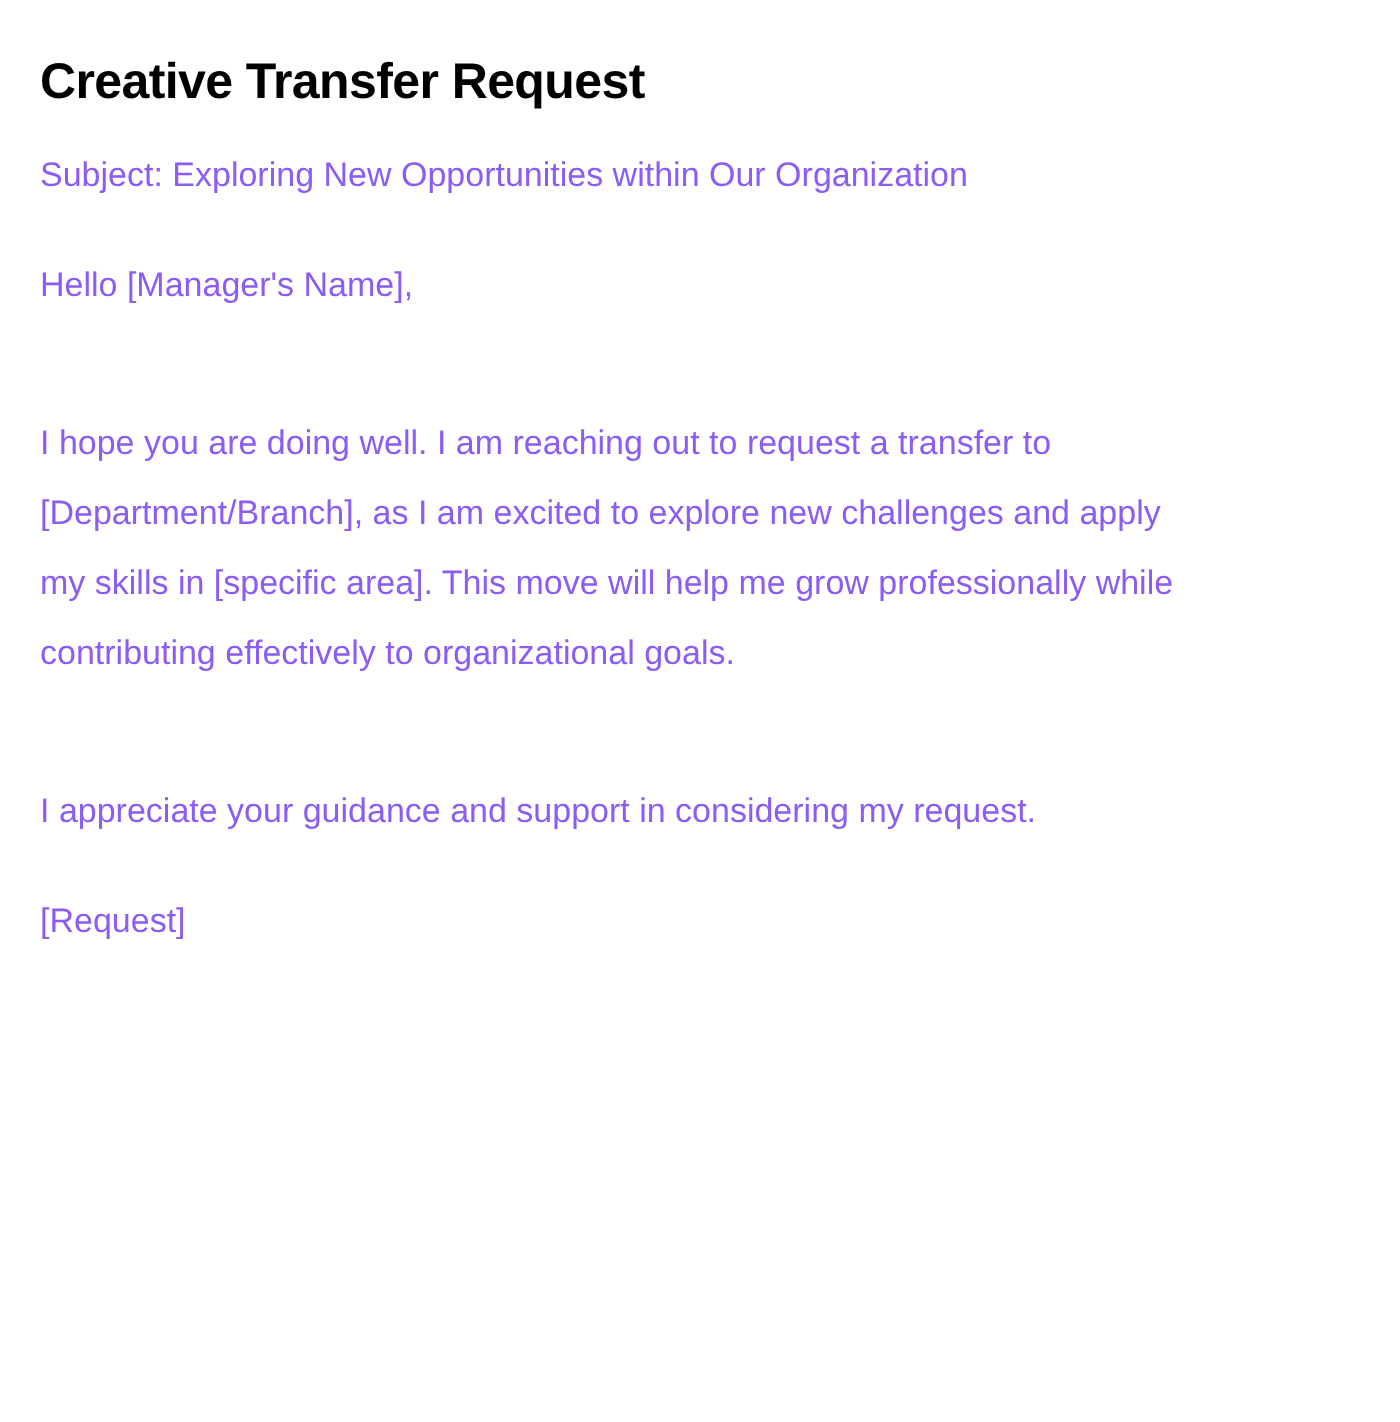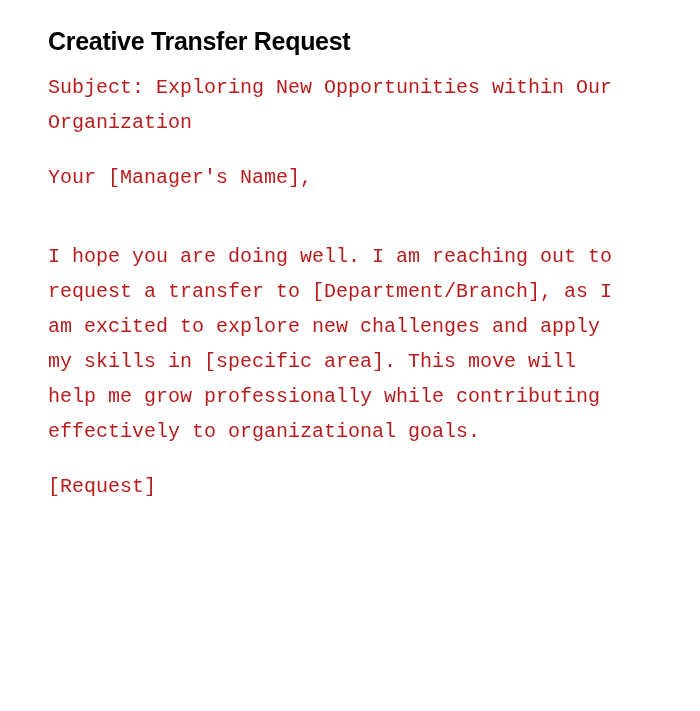--- a/index.html
+++ b/index.html
@@ -8,47 +8,47 @@
       background: #ffffff;
     }
     body {
       width: 700px;
       height: 711px;
       overflow: hidden;
       font-family: "Liberation Sans", sans-serif;
       color: #111111;
     }
     .page {
-      padding: 25px 40px 0 48px;
+      padding: 25px 40px 0 20px;
       box-sizing: border-box;
       width: 700px;
     }
     .title {
       font-family: "Liberation Sans", sans-serif;
       font-weight: bold;
       font-size: 25px;
       line-height: 32px;
       margin: 0 0 12.5px 0;
       color: #000000;
       letter-spacing: -0.3px;
     }
     .para {
-      font-size: 20px;
+      font-size: 17px;
       line-height: 35px;
       margin: 0 0 20px 0;
-      color: #b91c1c;
-      font-family: Liberation Mono, monospace;
+      color: #8b5cf6;
     }
     .para.body-text {
       width: 580px;
       margin-top: 44px;
     }
   </style>
 </head>
 <body>
 
 <div class="page">
   <h1 class="title">Creative Transfer Request</h1>
   <p class="para">Subject: Exploring New Opportunities within Our Organization</p>
-  <p class="para">Your [Manager's Name],</p>
+  <p class="para">Hello [Manager's Name],</p>
   <p class="para body-text">I hope you are doing well. I am reaching out to request a transfer to [Department/Branch], as I am excited to explore new challenges and apply my skills in [specific area]. This move will help me grow professionally while contributing effectively to organizational goals.</p>
+  <p class="para body-text">I appreciate your guidance and support in considering my request.</p>
   <p class="para">[Request]</p>
 </div>
 
 </body></html>

